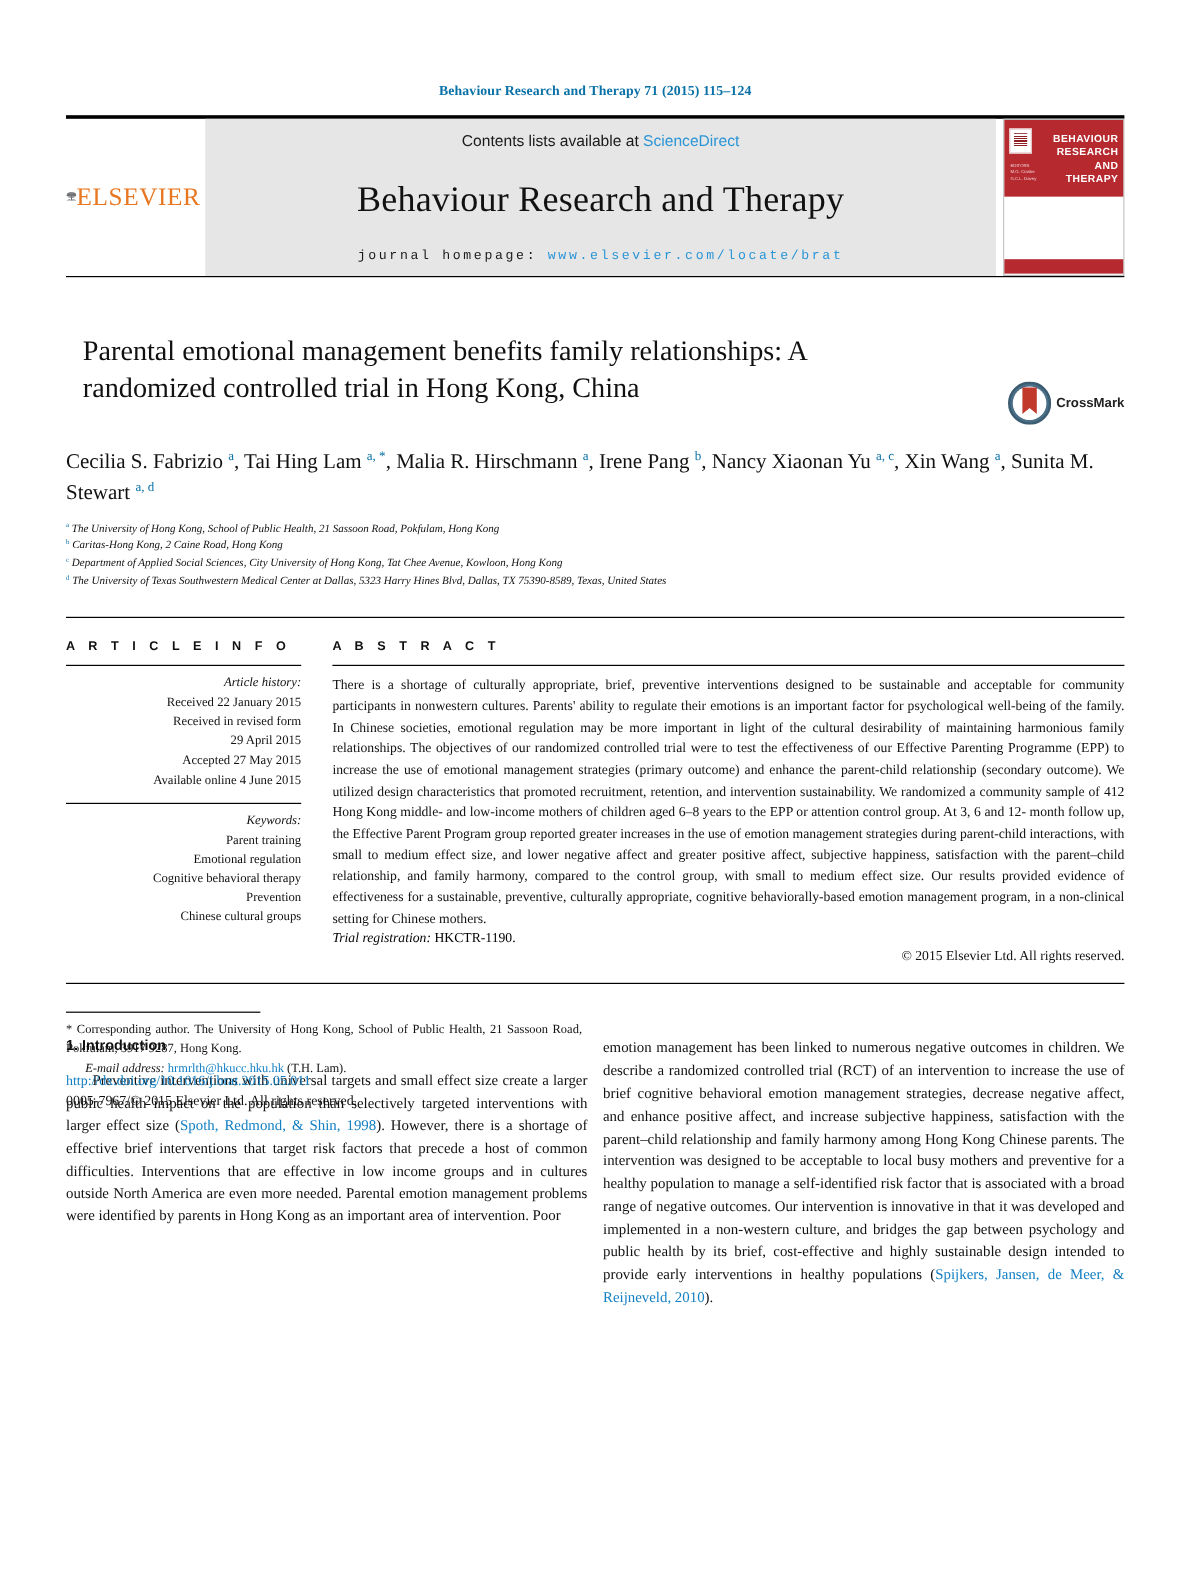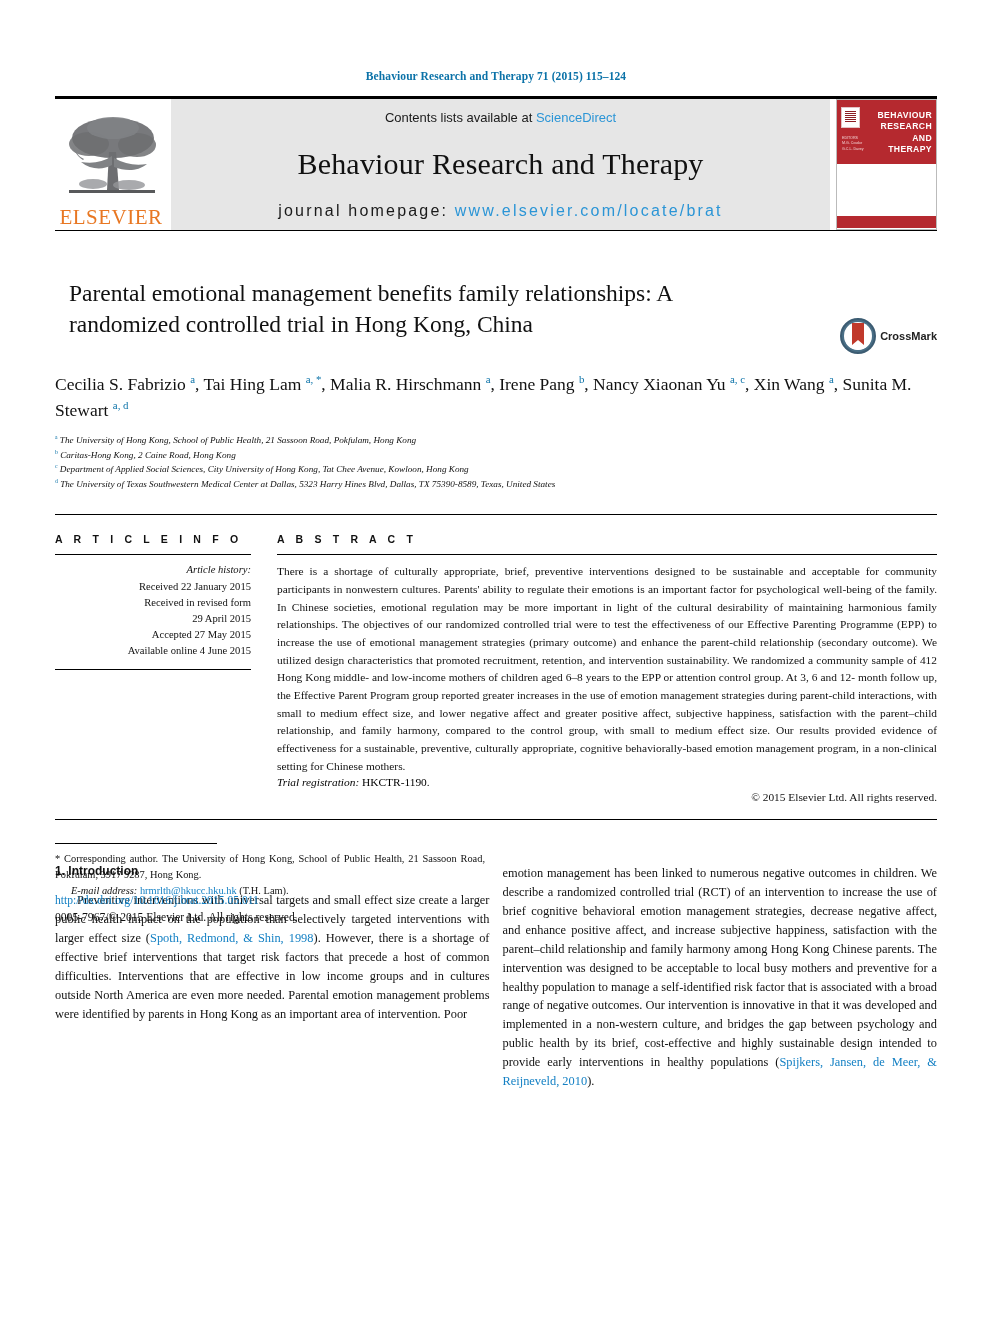--- a/index.html
+++ b/index.html
@@ -38,21 +38,21 @@
     margin-top: 14px;
     border-top: 3px solid #000;
     display: flex;
     align-items: stretch;
     height: 131px;
   }
   .elsevier-logo {
     width: 112px;
     flex: 0 0 112px;
     display: flex;
-    flex-direction: column;
+    flex-direction: row;
     justify-content: flex-end;
     align-items: center;
     padding-bottom: 2px;
     box-sizing: border-box;
   }
   .tree-svg { display:block; }
   .elsevier-word {
     font-family: "Liberation Serif", serif;
     font-size: 21px;
     letter-spacing: 0.5px;
@@ -78,22 +78,22 @@
   .contents-line .sd {
     color: #2b95d6;
   }
   .journal-name {
     font-family: "Liberation Serif", serif;
     font-size: 30px;
     color: #111;
     letter-spacing: 0.2px;
   }
   .homepage-line {
-    font-family: Liberation Sans, sans-serif;
-    font-size: 16px;
+    font-family: Liberation Mono, monospace;
+    font-size: 11px;
     letter-spacing: 2.2px;
     color: #1a1a1a;
   }
   .homepage-line .url { color: #2b95d6; }
   .cover-thumb {
     flex: 0 0 101px;
     width: 101px;
     margin-left: 6px;
     border: 1px solid #bbb;
     background: #fff;
@@ -421,20 +421,28 @@
       <div class="rule"></div>
       <div class="info-body info-block">
         <div class="info-label">Article history:</div>
         <div>Received 22 January 2015</div>
         <div>Received in revised form</div>
         <div>29 April 2015</div>
         <div>Accepted 27 May 2015</div>
         <div>Available online 4 June 2015</div>
       </div>
       <div class="rule"></div>
+      <div class="info-body kw-block">
+        <div class="info-label">Keywords:</div>
+        <div>Parent training</div>
+        <div>Emotional regulation</div>
+        <div>Cognitive behavioral therapy</div>
+        <div>Prevention</div>
+        <div>Chinese cultural groups</div>
+      </div>
     </div>
 
     <div class="col-abs">
       <div class="sec-head">A B S T R A C T</div>
       <div class="rule"></div>
       <div class="abstract-text">There is a shortage of culturally appropriate, brief, preventive interventions designed to be sustainable and acceptable for community participants in nonwestern cultures. Parents' ability to regulate their emotions is an important factor for psychological well-being of the family. In Chinese societies, emotional regulation may be more important in light of the cultural desirability of maintaining harmonious family relationships. The objectives of our randomized controlled trial were to test the effectiveness of our Effective Parenting Programme (EPP) to increase the use of emotional management strategies (primary outcome) and enhance the parent-child relationship (secondary outcome). We utilized design characteristics that promoted recruitment, retention, and intervention sustainability. We randomized a community sample of 412 Hong Kong middle- and low-income mothers of children aged 6–8 years to the EPP or attention control group. At 3, 6 and 12- month follow up, the Effective Parent Program group reported greater increases in the use of emotion management strategies during parent-child interactions, with small to medium effect size, and lower negative affect and greater positive affect, subjective happiness, satisfaction with the parent–child relationship, and family harmony, compared to the control group, with small to medium effect size. Our results provided evidence of effectiveness for a sustainable, preventive, culturally appropriate, cognitive behaviorally-based emotion management program, in a non-clinical setting for Chinese mothers.</div>
       <div class="trial-reg">
         <i>Trial registration:</i>
         <span>HKCTR-1190.</span>
       </div>

